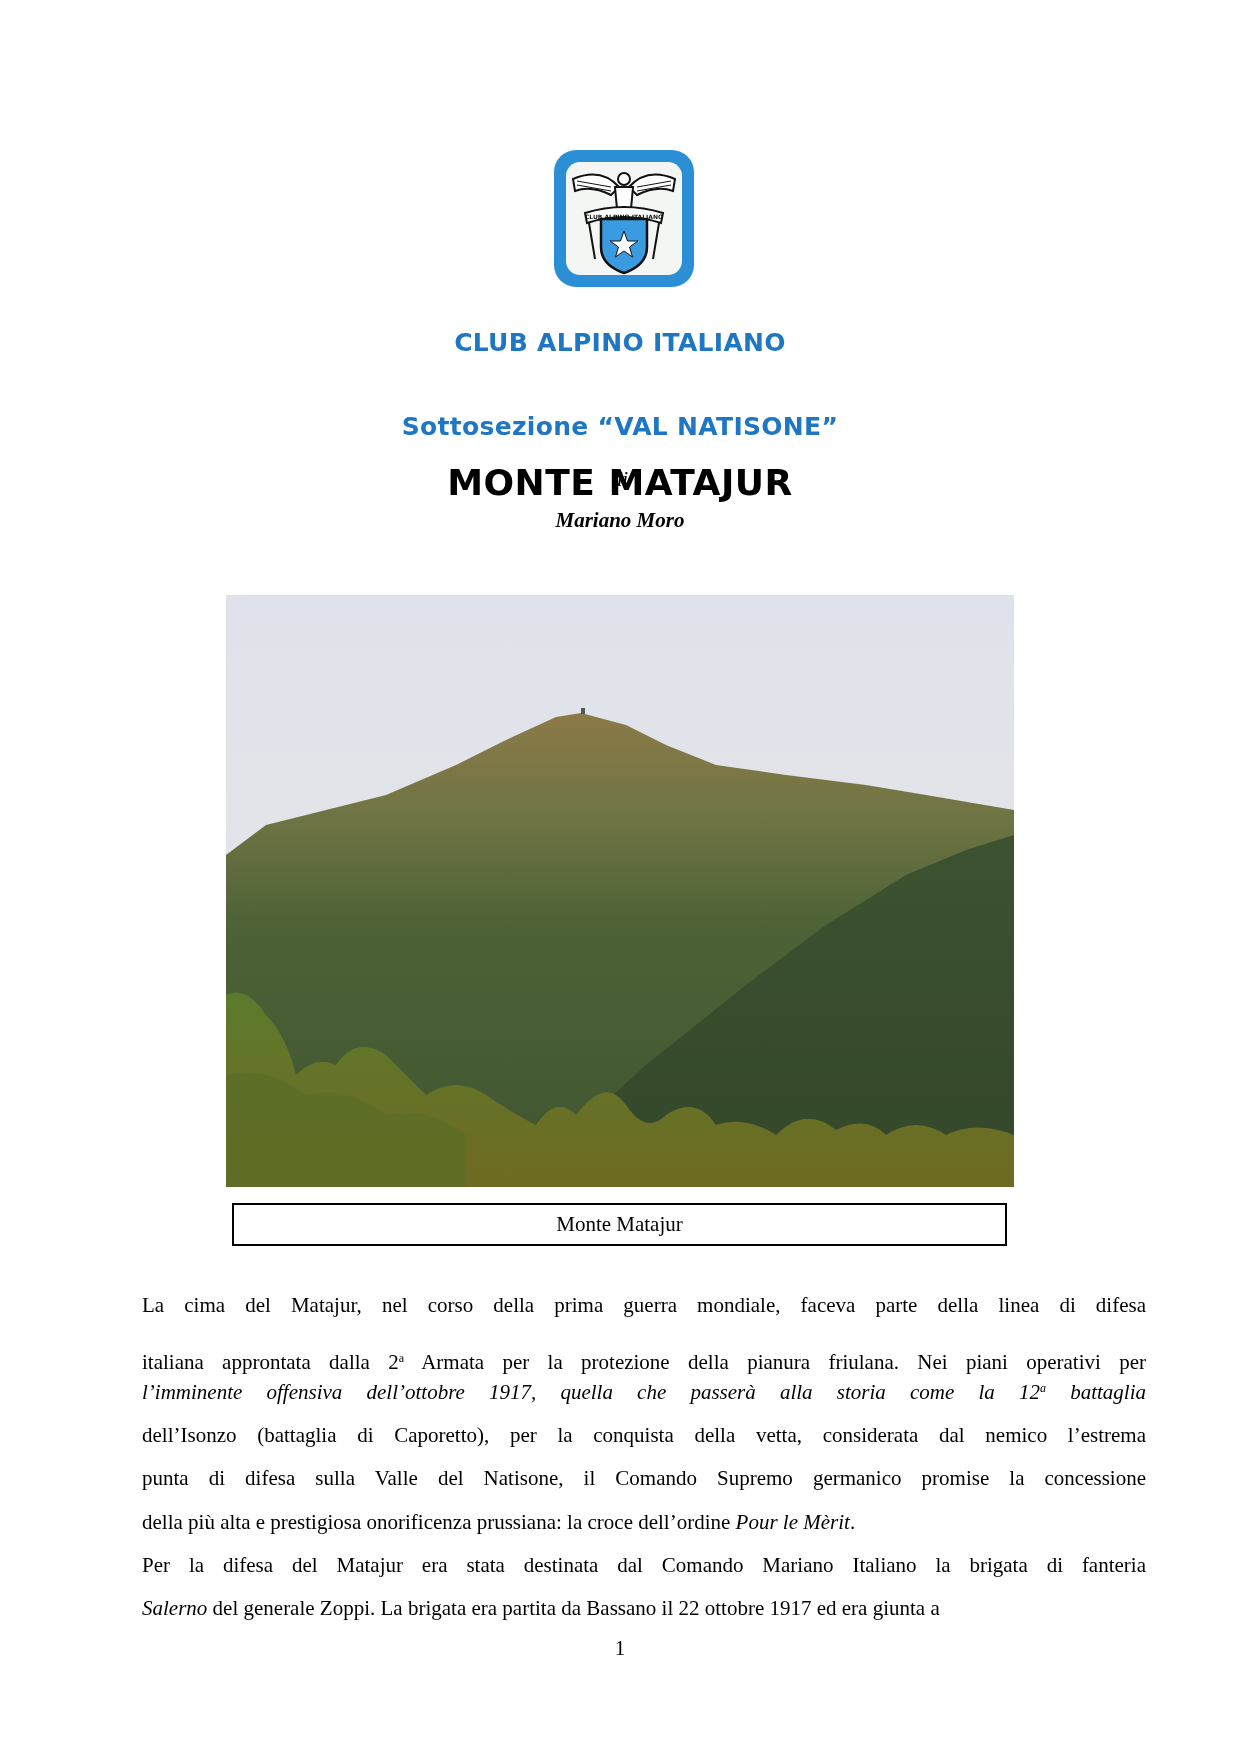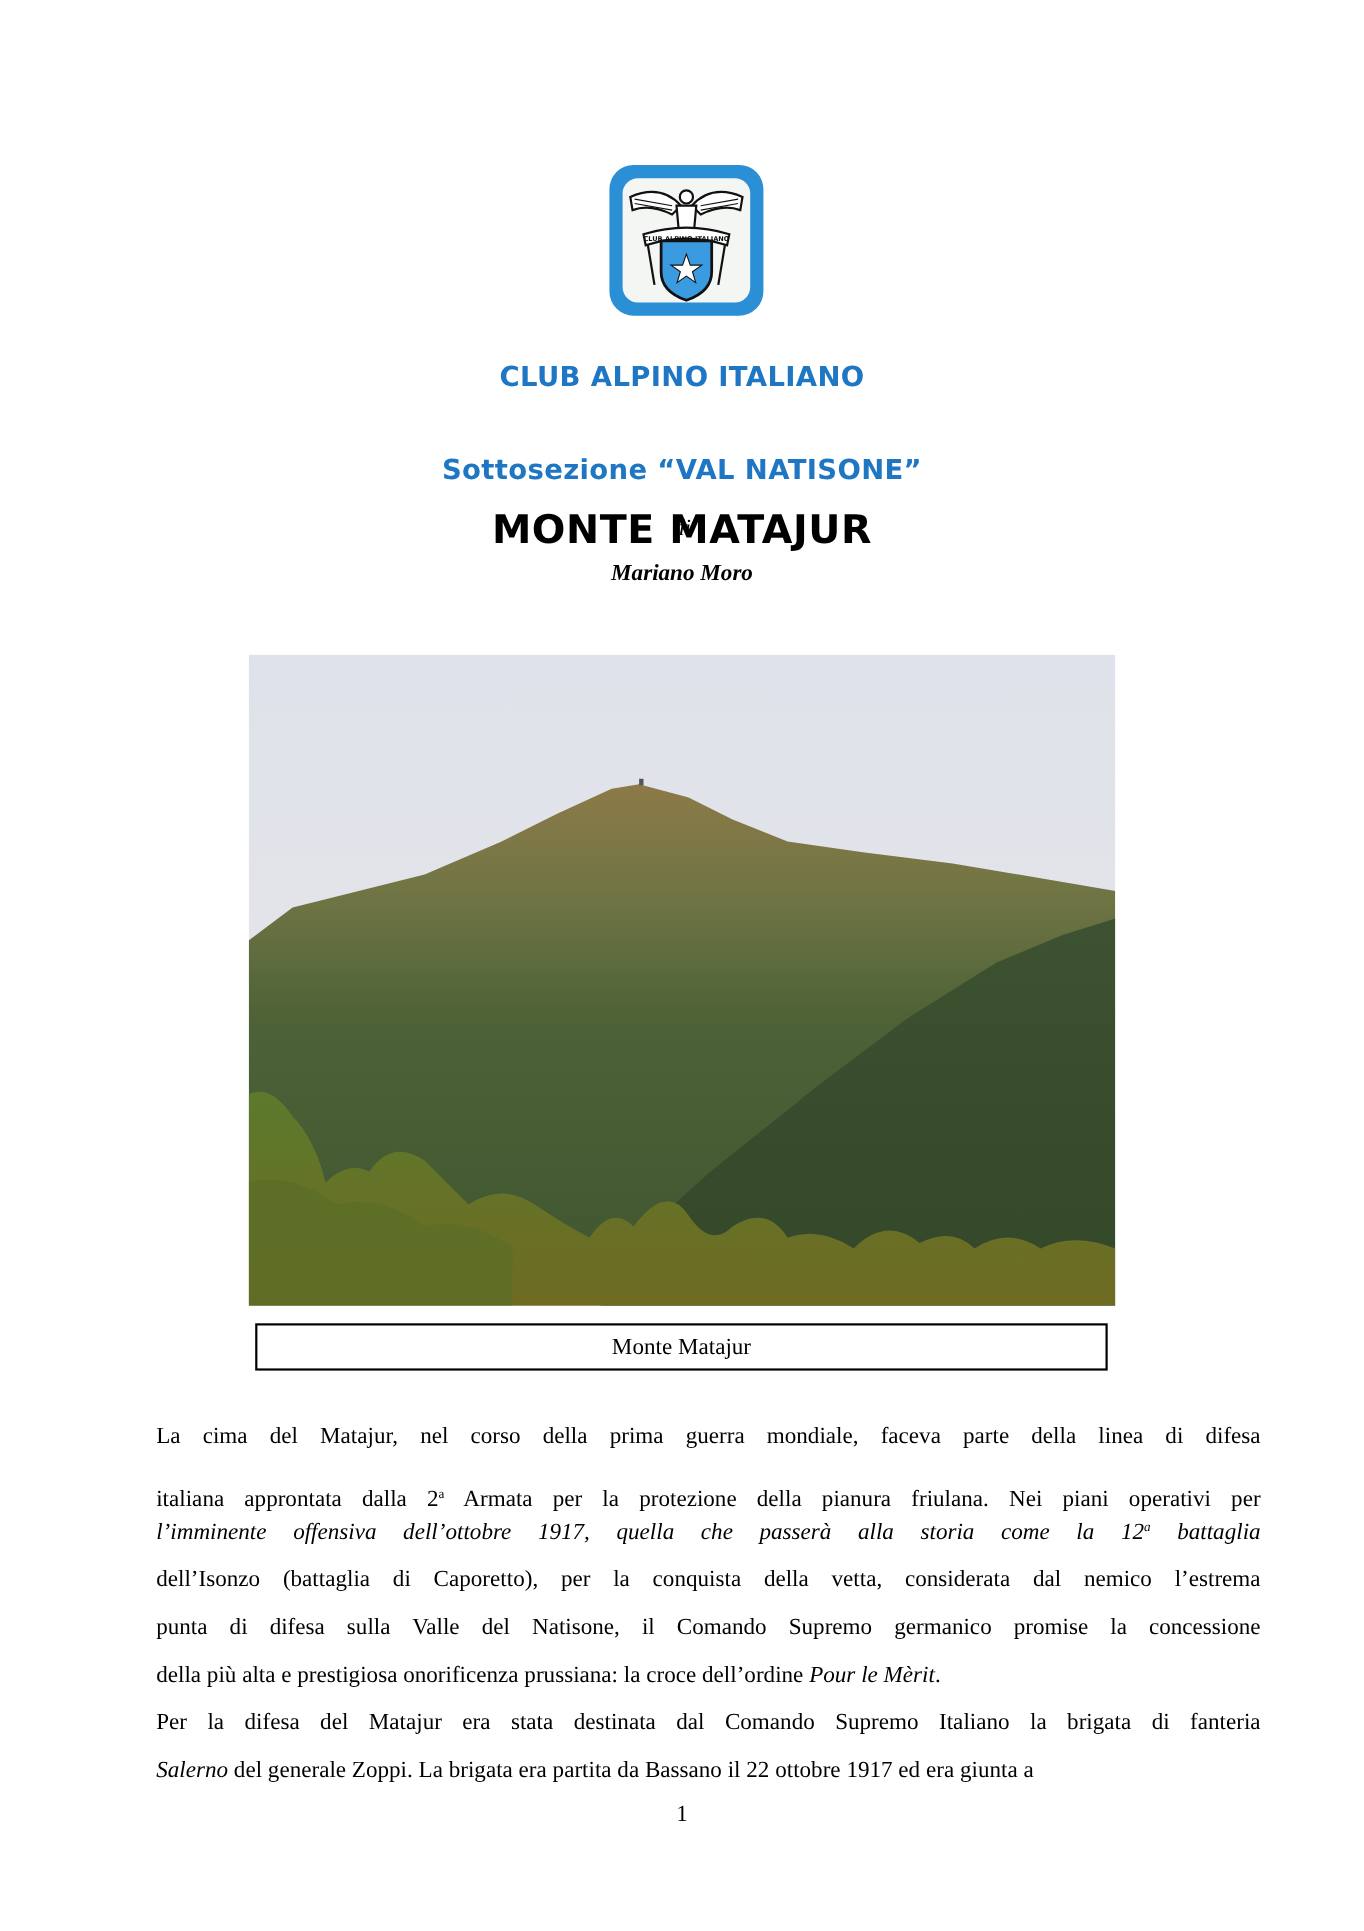--- a/index.html
+++ b/index.html
@@ -89,17 +89,17 @@
 
 <div class="caption-box">Monte Matajur</div>
 
 <div class="para" id="para" style="top:1290px;">
     <div class="line" style="top: 0px;"><span>La cima del Matajur, nel corso della prima guerra mondiale, faceva parte della  linea di difesa</span></div>
     <div class="line" style="top: 57px;"><span>italiana approntata dalla 2</span><sup>a</sup><span> Armata per la protezione della pianura friulana.  Nei piani operativi per</span></div>
     <div class="line" style="top: 86.6px; font-style: italic;"><span>l’imminente offensiva dell’ottobre 1917, quella che passerà alla storia come la 12</span><sup>a</sup><span> battaglia</span></div>
     <div class="line" style="top: 129.9px;"><span>dell’Isonzo (battaglia di Caporetto), per la conquista della vetta, considerata dal nemico l’estrema</span></div>
     <div class="line" style="top: 173.2px;"><span>punta di difesa sulla Valle del Natisone, il  Comando Supremo germanico promise la concessione</span></div>
     <div class="line last" style="top: 216.5px;"><span>della più alta e prestigiosa onorificenza prussiana: la croce dell’ordine </span><i>Pour le Mèrit</i><span>.</span></div>
-    <div class="line" style="top: 259.8px;"><span>Per la difesa del Matajur era stata destinata dal Comando Supremo Italiano la brigata di fanteria</span></div>
+    <div class="line" style="top: 259.8px;"><span>Per la difesa del Matajur era stata destinata dal Comando Mariano Italiano la brigata di fanteria</span></div>
     <div class="line last" style="top: 303.1px;"><i>Salerno</i><span> del generale Zoppi. La brigata era partita da Bassano il 22 ottobre 1917 ed era giunta a</span></div>
   </div>
 
 <div class="page-num">1</div>
 
 </body></html>

